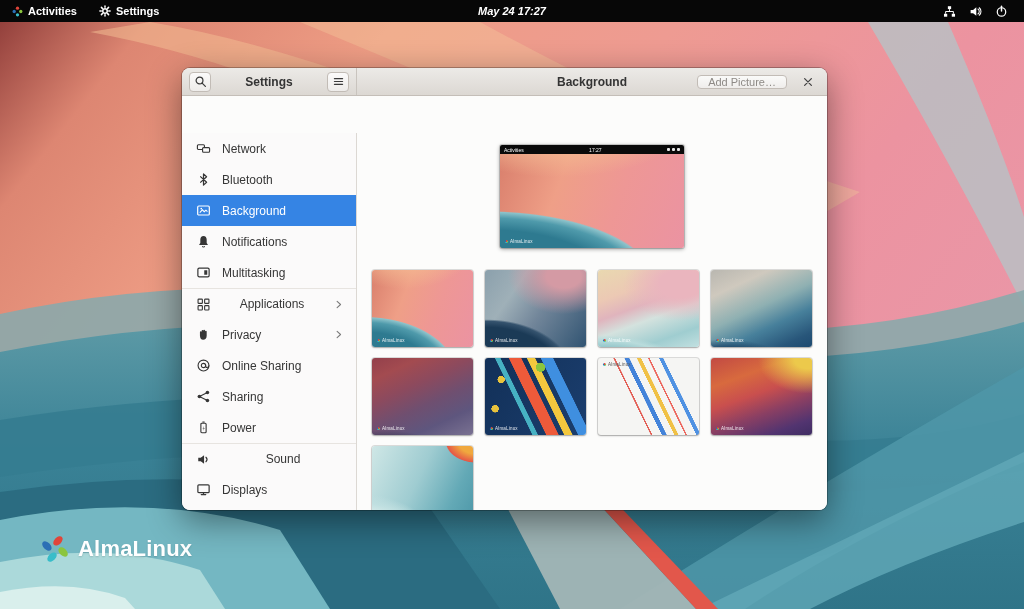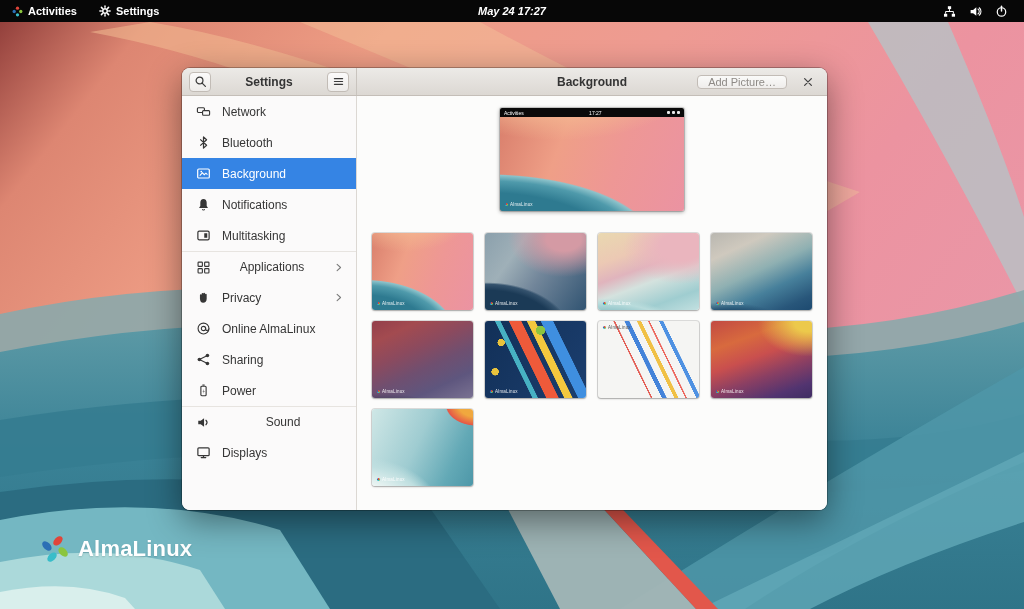--- a/index.html
+++ b/index.html
@@ -42,21 +42,21 @@
   .hdr-right { flex:1; position:relative; display:flex; align-items:center;
     justify-content:flex-end; gap:12px; padding-right:10px; }
   .hdr-right .pane-title { position:absolute; left:0; right:0; text-align:center;
     font-size:12px; font-weight:bold; color:#343434; pointer-events:none; }
   .add-btn { height:14px; padding:0 10px; border:1px solid #c2bcb6; border-radius:4px;
     background:linear-gradient(#fafaf9,#efedeb); font-size:11px; color:#8e8a86;
     cursor:pointer; z-index:2; font-family:inherit; }
   .close-btn { width:18px; height:18px; border:none; background:transparent; display:flex;
     align-items:center; justify-content:center; cursor:pointer; z-index:2; }
 
-  .win-body { flex:1; display:flex; min-height:0; }
+  .win-body { flex:1; display:flex; min-height:0;margin-top:37px; }
 
   
   .sidebar { width:175px; flex:0 0 175px; background:var(--sidebar_bg,#fbfafa);
     border-right:1px solid #dcd8d3; overflow:hidden; }
   .side-item { height:31px; display:flex; align-items:center; gap:11px;
     padding:0 12px 0 14px; font-size:12px; color:#363636; cursor:pointer; }
   .side-item .lbl { flex:1; }
   .side-item svg { flex:0 0 auto; display:block; }
   .side-item.sep { border-top:1px solid #e7e4e0;text-align:center; }
   .side-item.selected { background:var(--accent,#3584e4); color:#fff; }
@@ -324,21 +324,21 @@
             <path d="M6 3.5 L11 8 L6 12.5" fill="none" stroke="#7a7a7a" stroke-width="1.6" stroke-linecap="round" stroke-linejoin="round"></path>
           </svg>
         </div>
 
         <div class="side-item">
           <svg width="15" height="15" viewBox="0 0 16 16">
             <circle cx="8" cy="8" r="5.8" fill="none" stroke="currentColor" stroke-width="1.2"></circle>
             <circle cx="8" cy="8" r="2.3" fill="none" stroke="currentColor" stroke-width="1.2"></circle>
             <path d="M10.3 8 c0 1.6 .6 2.3 1.6 2.1 1 -.2 1.9 -1 1.9 -2.1" fill="none" stroke="currentColor" stroke-width="1.2"></path>
           </svg>
-          <span class="lbl">Online AlmaLinux</span>
+          <span class="lbl">Online Sharing</span>
         </div>
 
         <div class="side-item">
           <svg width="15" height="15" viewBox="0 0 16 16">
             <circle cx="12.2" cy="3.8" r="1.9" fill="currentColor"></circle>
               <circle cx="12.2" cy="12.2" r="1.9" fill="currentColor"></circle>
             <circle cx="3.6" cy="8" r="1.9" fill="currentColor"></circle>
             <path d="M3.6 8 L12.2 3.8 M3.6 8 L12.2 12.2" stroke="currentColor" stroke-width="1.2"></path>
           </svg>
           <span class="lbl">Sharing</span>

